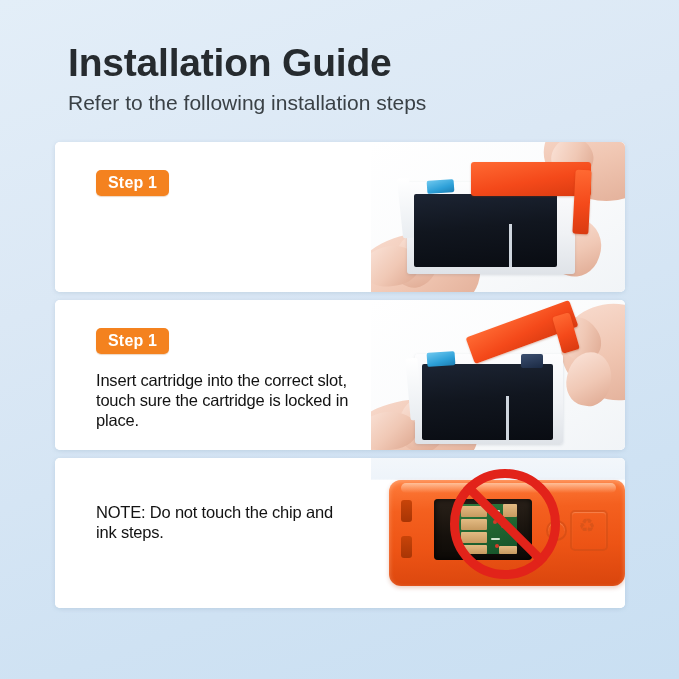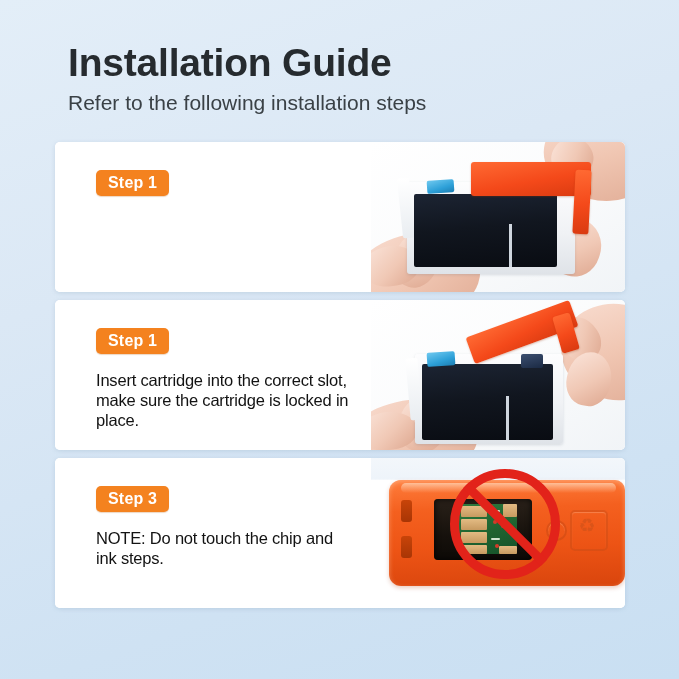--- a/index.html
+++ b/index.html
@@ -300,21 +300,21 @@
         <div class="blue-tab" style="left:56px; top:38px; width:27px; height:13px; transform:rotate(-4deg);"></div>
 
         <div class="cap-orange" style="left:100px; top:20px; width:120px; height:34px;"></div>
         <div class="cap-orange" style="left:203px; top:28px; width:16px; height:64px; transform:rotate(3deg);"></div>
       </div>
     </div>
 
     <div class="card">
       <div class="card-text">
         <span class="step-badge">Step 1</span>
-        <div class="step-desc">Insert cartridge into the correct slot, make sure the cartridge is locked in place.</div>
+        <div class="step-desc">Insert cartridge into the correct slot, touch sure the cartridge is locked in place.</div>
       </div>
       <div class="card-photo">
         <div class="ph-bg"></div>
 
         <div class="hand" style="left:-30px; top:100px; width:138px; height:84px; transform:rotate(-10deg);"></div>
         <div class="finger" style="left:28px; top:96px; width:48px; height:56px; transform:rotate(14deg);"></div>
         <div class="finger" style="left:-12px; top:112px; width:58px; height:38px; transform:rotate(-6deg);"></div>
 
         <div class="hand" style="left:190px; top:4px; width:110px; height:96px; transform:rotate(10deg);"></div>
         <div class="finger" style="left:190px; top:16px; width:38px; height:46px; transform:rotate(-34deg);"></div>
@@ -327,21 +327,20 @@
         <div class="blue-tab" style="left:56px; top:52px; width:28px; height:14px; transform:rotate(-4deg);"></div>
         <div class="blue-tab" style="left:150px; top:54px; width:22px; height:14px; background:linear-gradient(165deg,#3c4f70,#1b2a44);"></div>
 
         <div class="cap-orange" style="left:96px; top:18px; width:110px; height:28px; transform:rotate(-20deg);"></div>
         <div class="cap-orange" style="left:186px; top:14px; width:18px; height:38px; transform:rotate(-16deg);"></div>
       </div>
     </div>
 
     <div class="card">
       <div class="card-text">
-        <span class="step-badge">Step 3</span>
         <div class="step-desc">NOTE: Do not touch the chip and ink steps.</div>
       </div>
       <div class="card-photo">
         <div class="p3-bg"></div>
 
         <div class="p3-body"></div>
         <div class="p3-highlight"></div>
 
         <div class="p3-notch" style="left:30px; top:42px; width:11px; height:22px;"></div>
         <div class="p3-notch" style="left:30px; top:78px; width:11px; height:22px;"></div>

